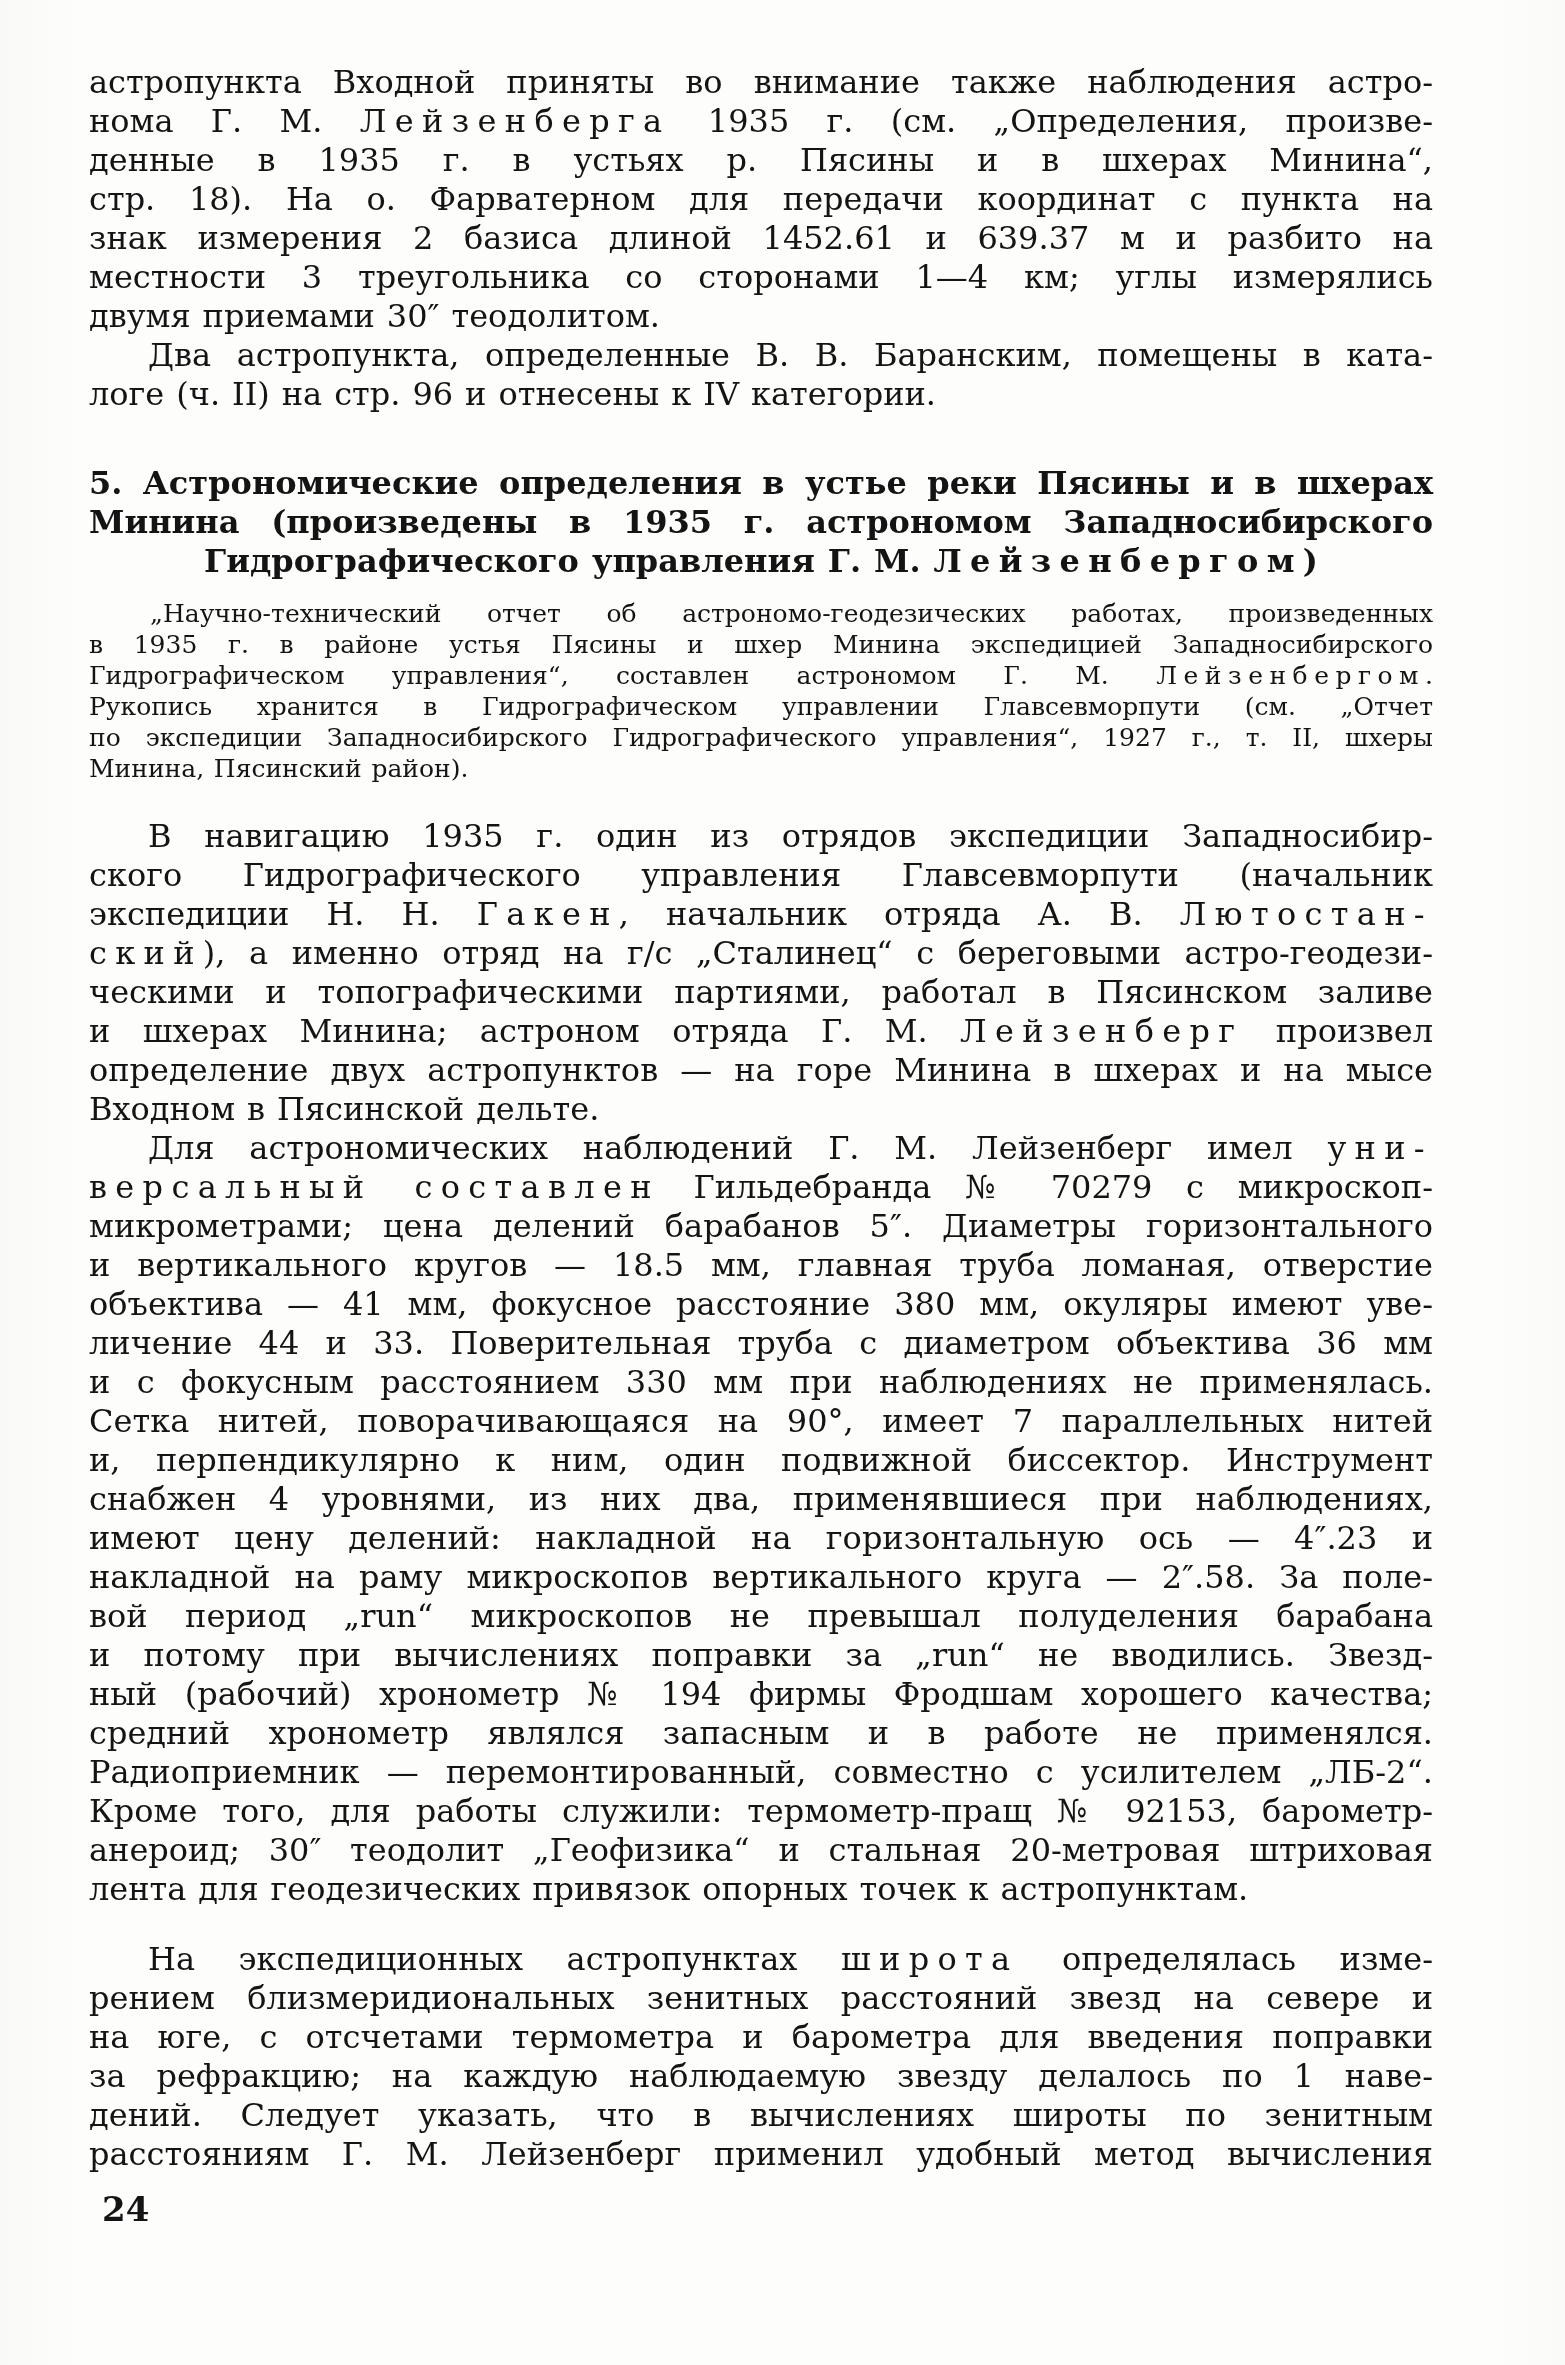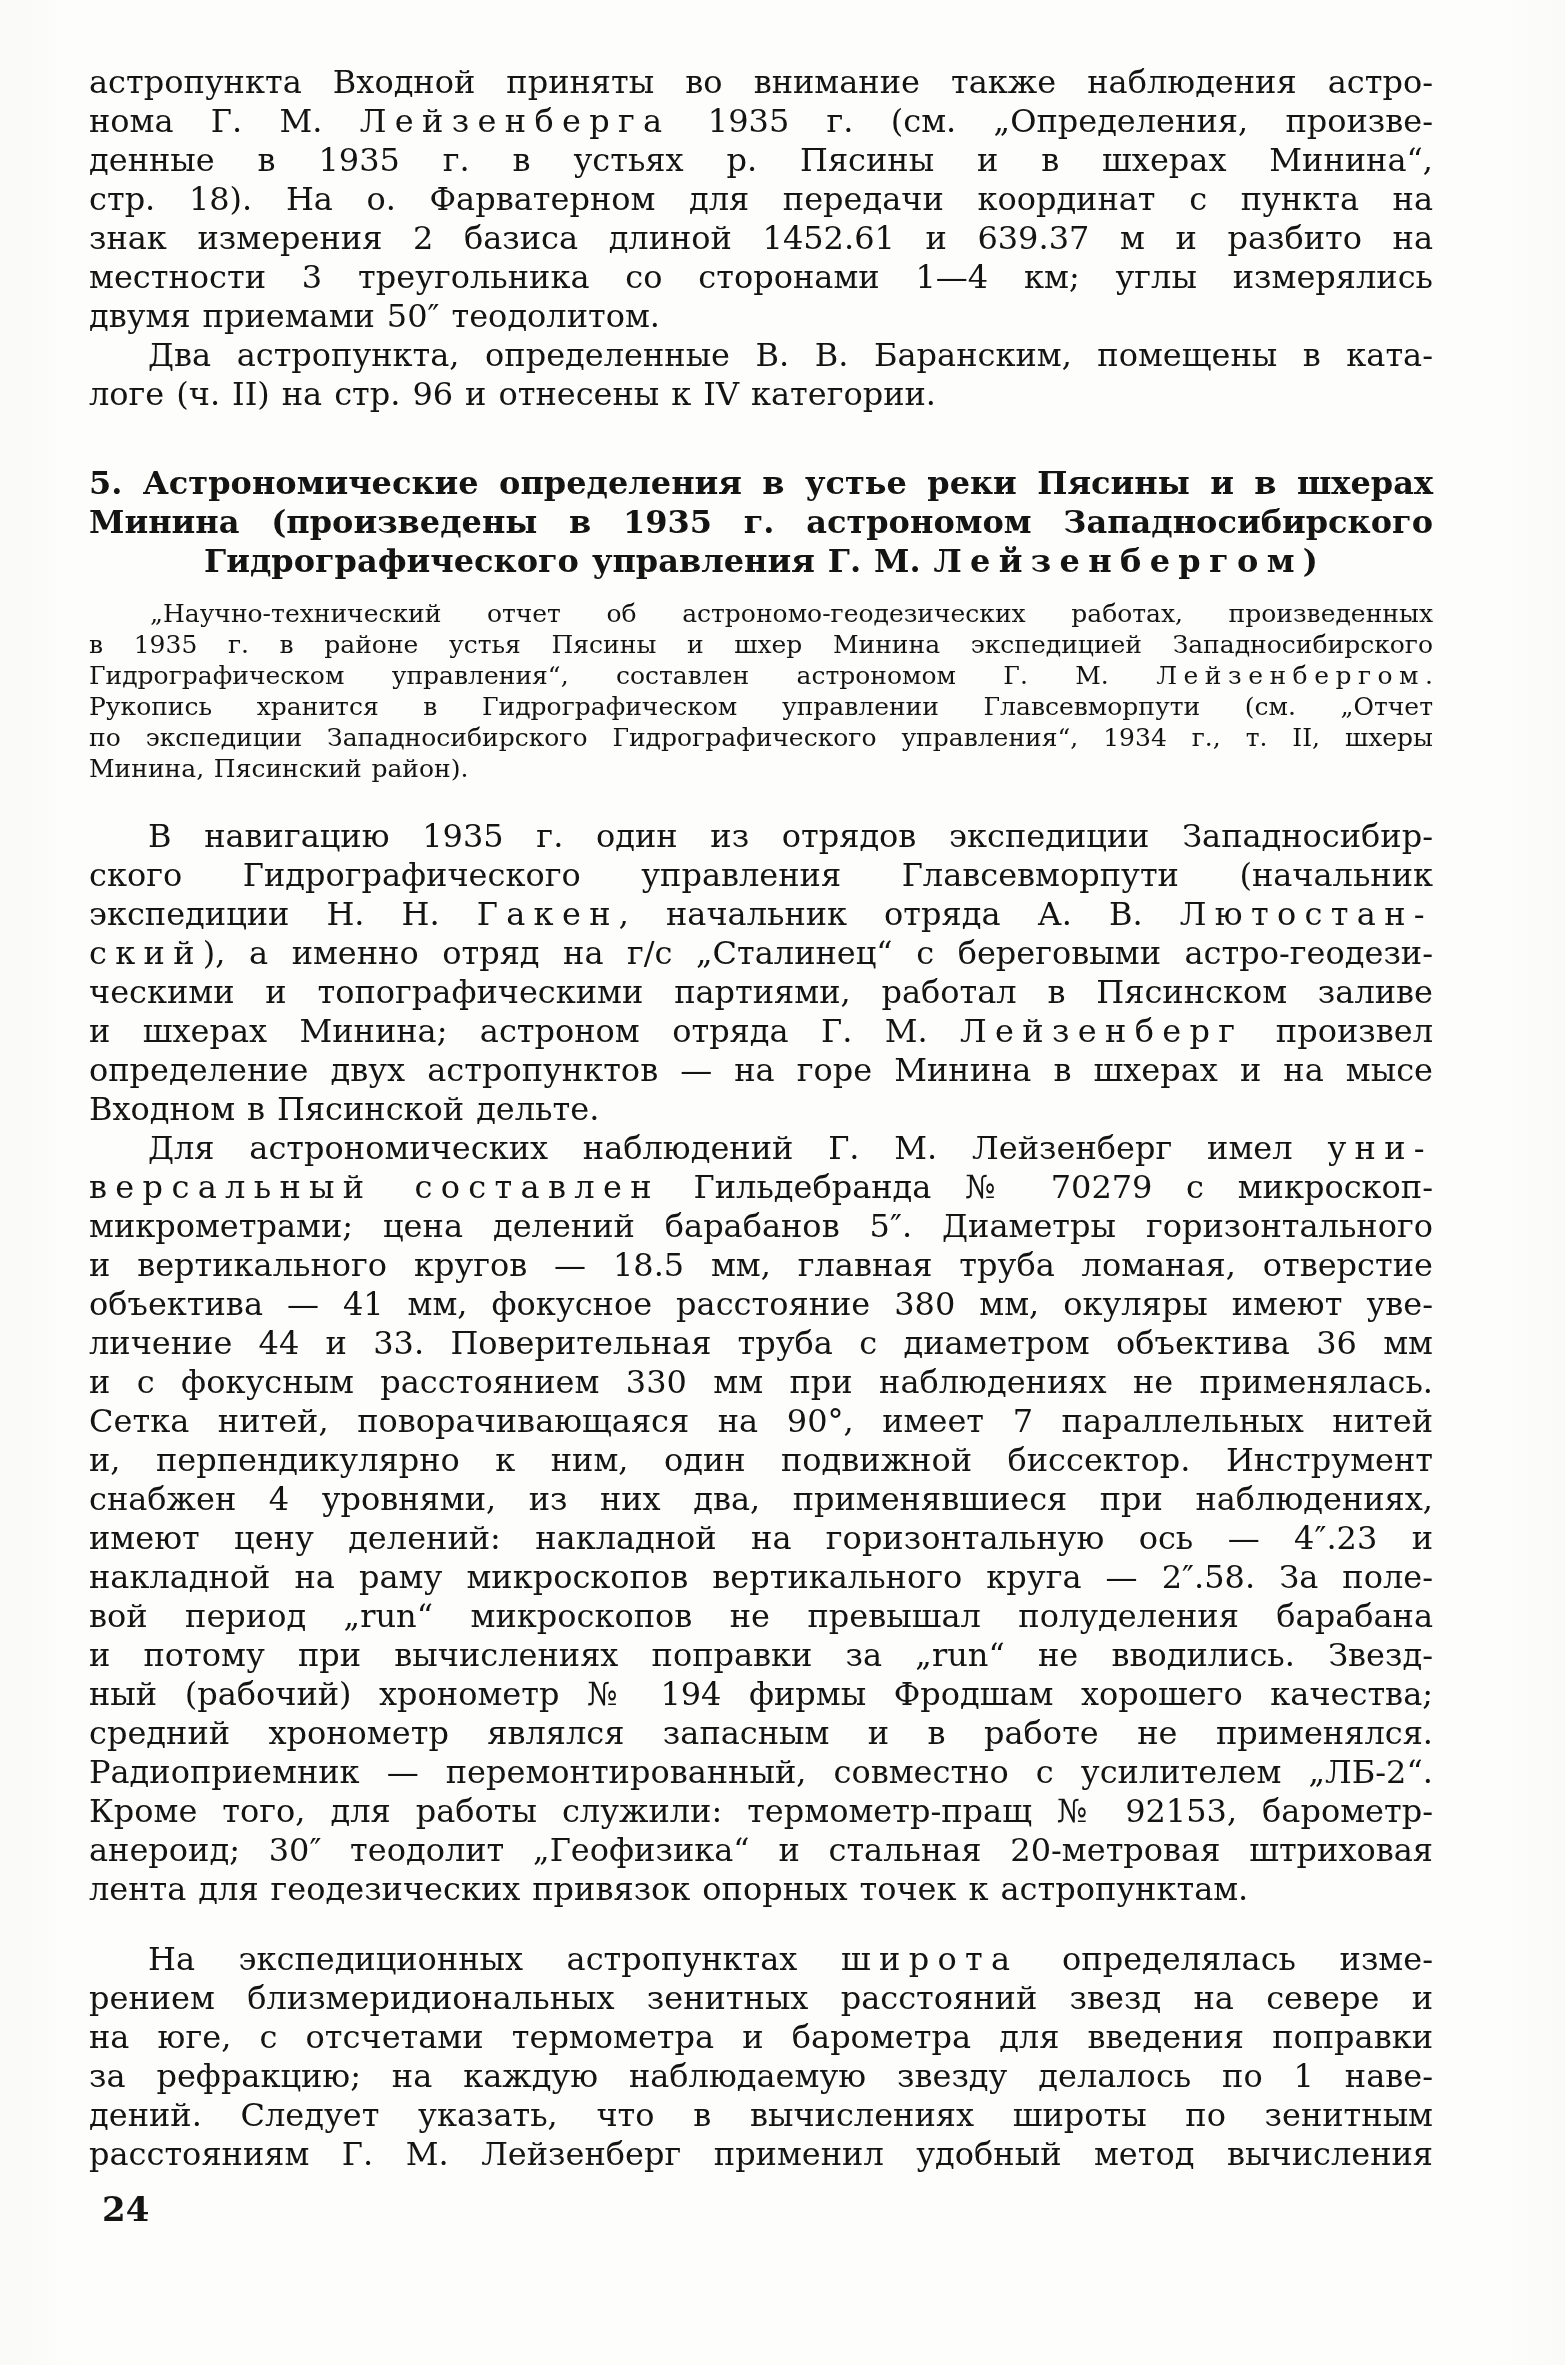--- a/index.html
+++ b/index.html
@@ -65,37 +65,37 @@
 
 <div class="page">
   <div class="content">
       <div class="block body">
         <div class="line align-justify"><span>астропункта Входной приняты во внимание также наблюдения астро-</span></div>
         <div class="line align-justify"><span>нома Г. М. </span><span class="sp">Лейзенберга</span><span> 1935 г. (см. „Определения, произве-</span></div>
         <div class="line align-justify"><span>денные в 1935 г. в устьях р. Пясины и в шхерах Минина“,</span></div>
         <div class="line align-justify"><span>стр. 18). На о. Фарватерном для передачи координат с пункта на</span></div>
         <div class="line align-justify"><span>знак измерения 2 базиса длиной 1452.61 и 639.37 м и разбито на</span></div>
         <div class="line align-justify"><span>местности 3 треугольника со сторонами 1—4 км; углы измерялись</span></div>
-        <div class="line align-left"><span>двумя приемами 50″ теодолитом.</span></div>
+        <div class="line align-left"><span>двумя приемами 30″ теодолитом.</span></div>
       </div>
       <div class="block body">
         <div class="line align-justify indent"><span>Два астропункта, определенные В. В. Баранским, помещены в ката-</span></div>
         <div class="line align-left"><span>логе (ч. II) на стр. 96 и отнесены к IV категории.</span></div>
       </div>
       <div class="block heading">
         <div class="line align-justify"><span>5. Астрономические определения в устье реки Пясины и в шхерах</span></div>
         <div class="line align-justify"><span>Минина (произведены в 1935 г. астрономом Западносибирского</span></div>
         <div class="line align-center"><span>Гидрографического управления Г. М. </span><span class="sp">Лейзенбергом</span><span>)</span></div>
       </div>
       <div class="block small">
         <div class="line align-justify indent"><span>„Научно-технический отчет об астрономо-геодезических работах, произведенных</span></div>
         <div class="line align-justify"><span>в 1935 г. в районе устья Пясины и шхер Минина экспедицией Западносибирского</span></div>
         <div class="line align-justify"><span>Гидрографическом управления“, составлен астрономом Г. М. </span><span class="sp">Лейзенбергом</span><span>.</span></div>
         <div class="line align-justify"><span>Рукопись хранится в Гидрографическом управлении Главсевморпути (см. „Отчет</span></div>
-        <div class="line align-justify"><span>по экспедиции Западносибирского Гидрографического управления“, 1934 г., т. II, шхеры</span></div>
+        <div class="line align-justify"><span>по экспедиции Западносибирского Гидрографического управления“, 1927 г., т. II, шхеры</span></div>
         <div class="line align-left"><span>Минина, Пясинский район).</span></div>
       </div>
       <div class="block body">
         <div class="line align-justify indent"><span>В навигацию 1935 г. один из отрядов экспедиции Западносибир-</span></div>
         <div class="line align-justify"><span>ского Гидрографического управления Главсевморпути (начальник</span></div>
         <div class="line align-justify"><span>экспедиции Н. Н. </span><span class="sp">Гакен</span><span>, начальник отряда А. В. </span><span class="sp">Лютостан-</span></div>
         <div class="line align-justify"><span class="sp">ский</span><span>), а именно отряд на г/с „Сталинец“ с береговыми астро-геодези-</span></div>
         <div class="line align-justify"><span>ческими и топографическими партиями, работал в Пясинском заливе</span></div>
         <div class="line align-justify"><span>и шхерах Минина; астроном отряда Г. М. </span><span class="sp">Лейзенберг</span><span> произвел</span></div>
         <div class="line align-justify"><span>определение двух астропунктов — на горе Минина в шхерах и на мысе</span></div>

